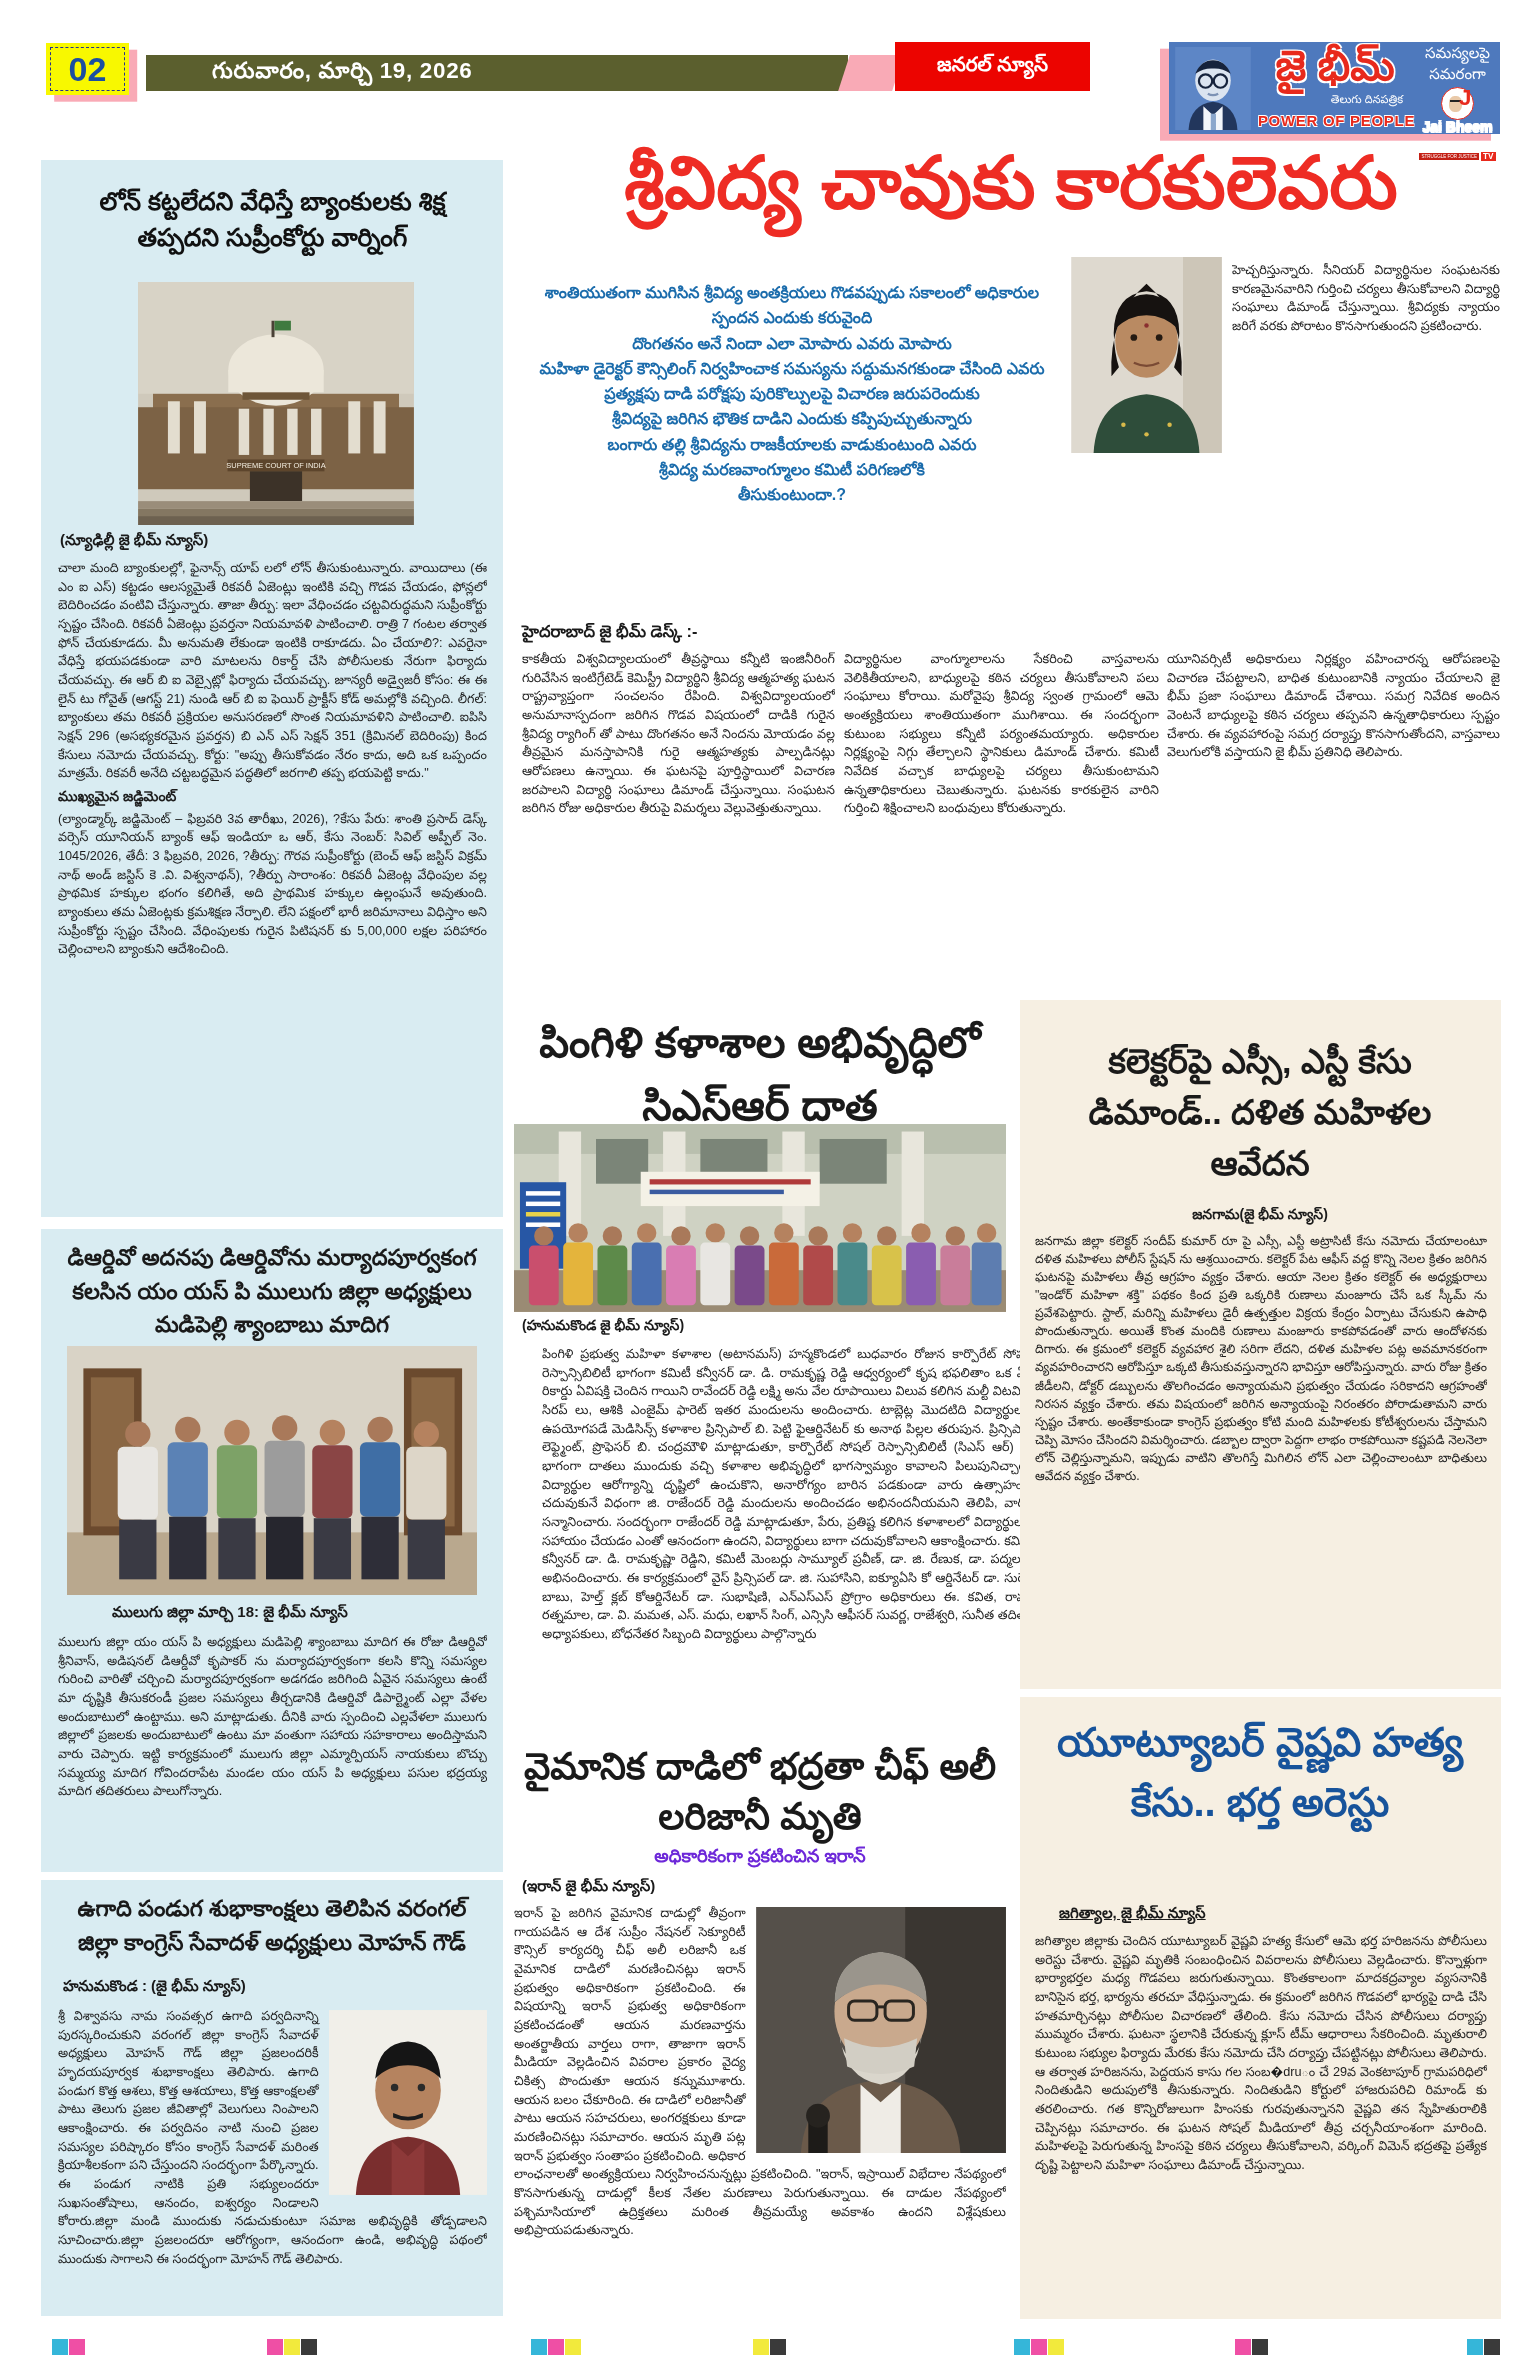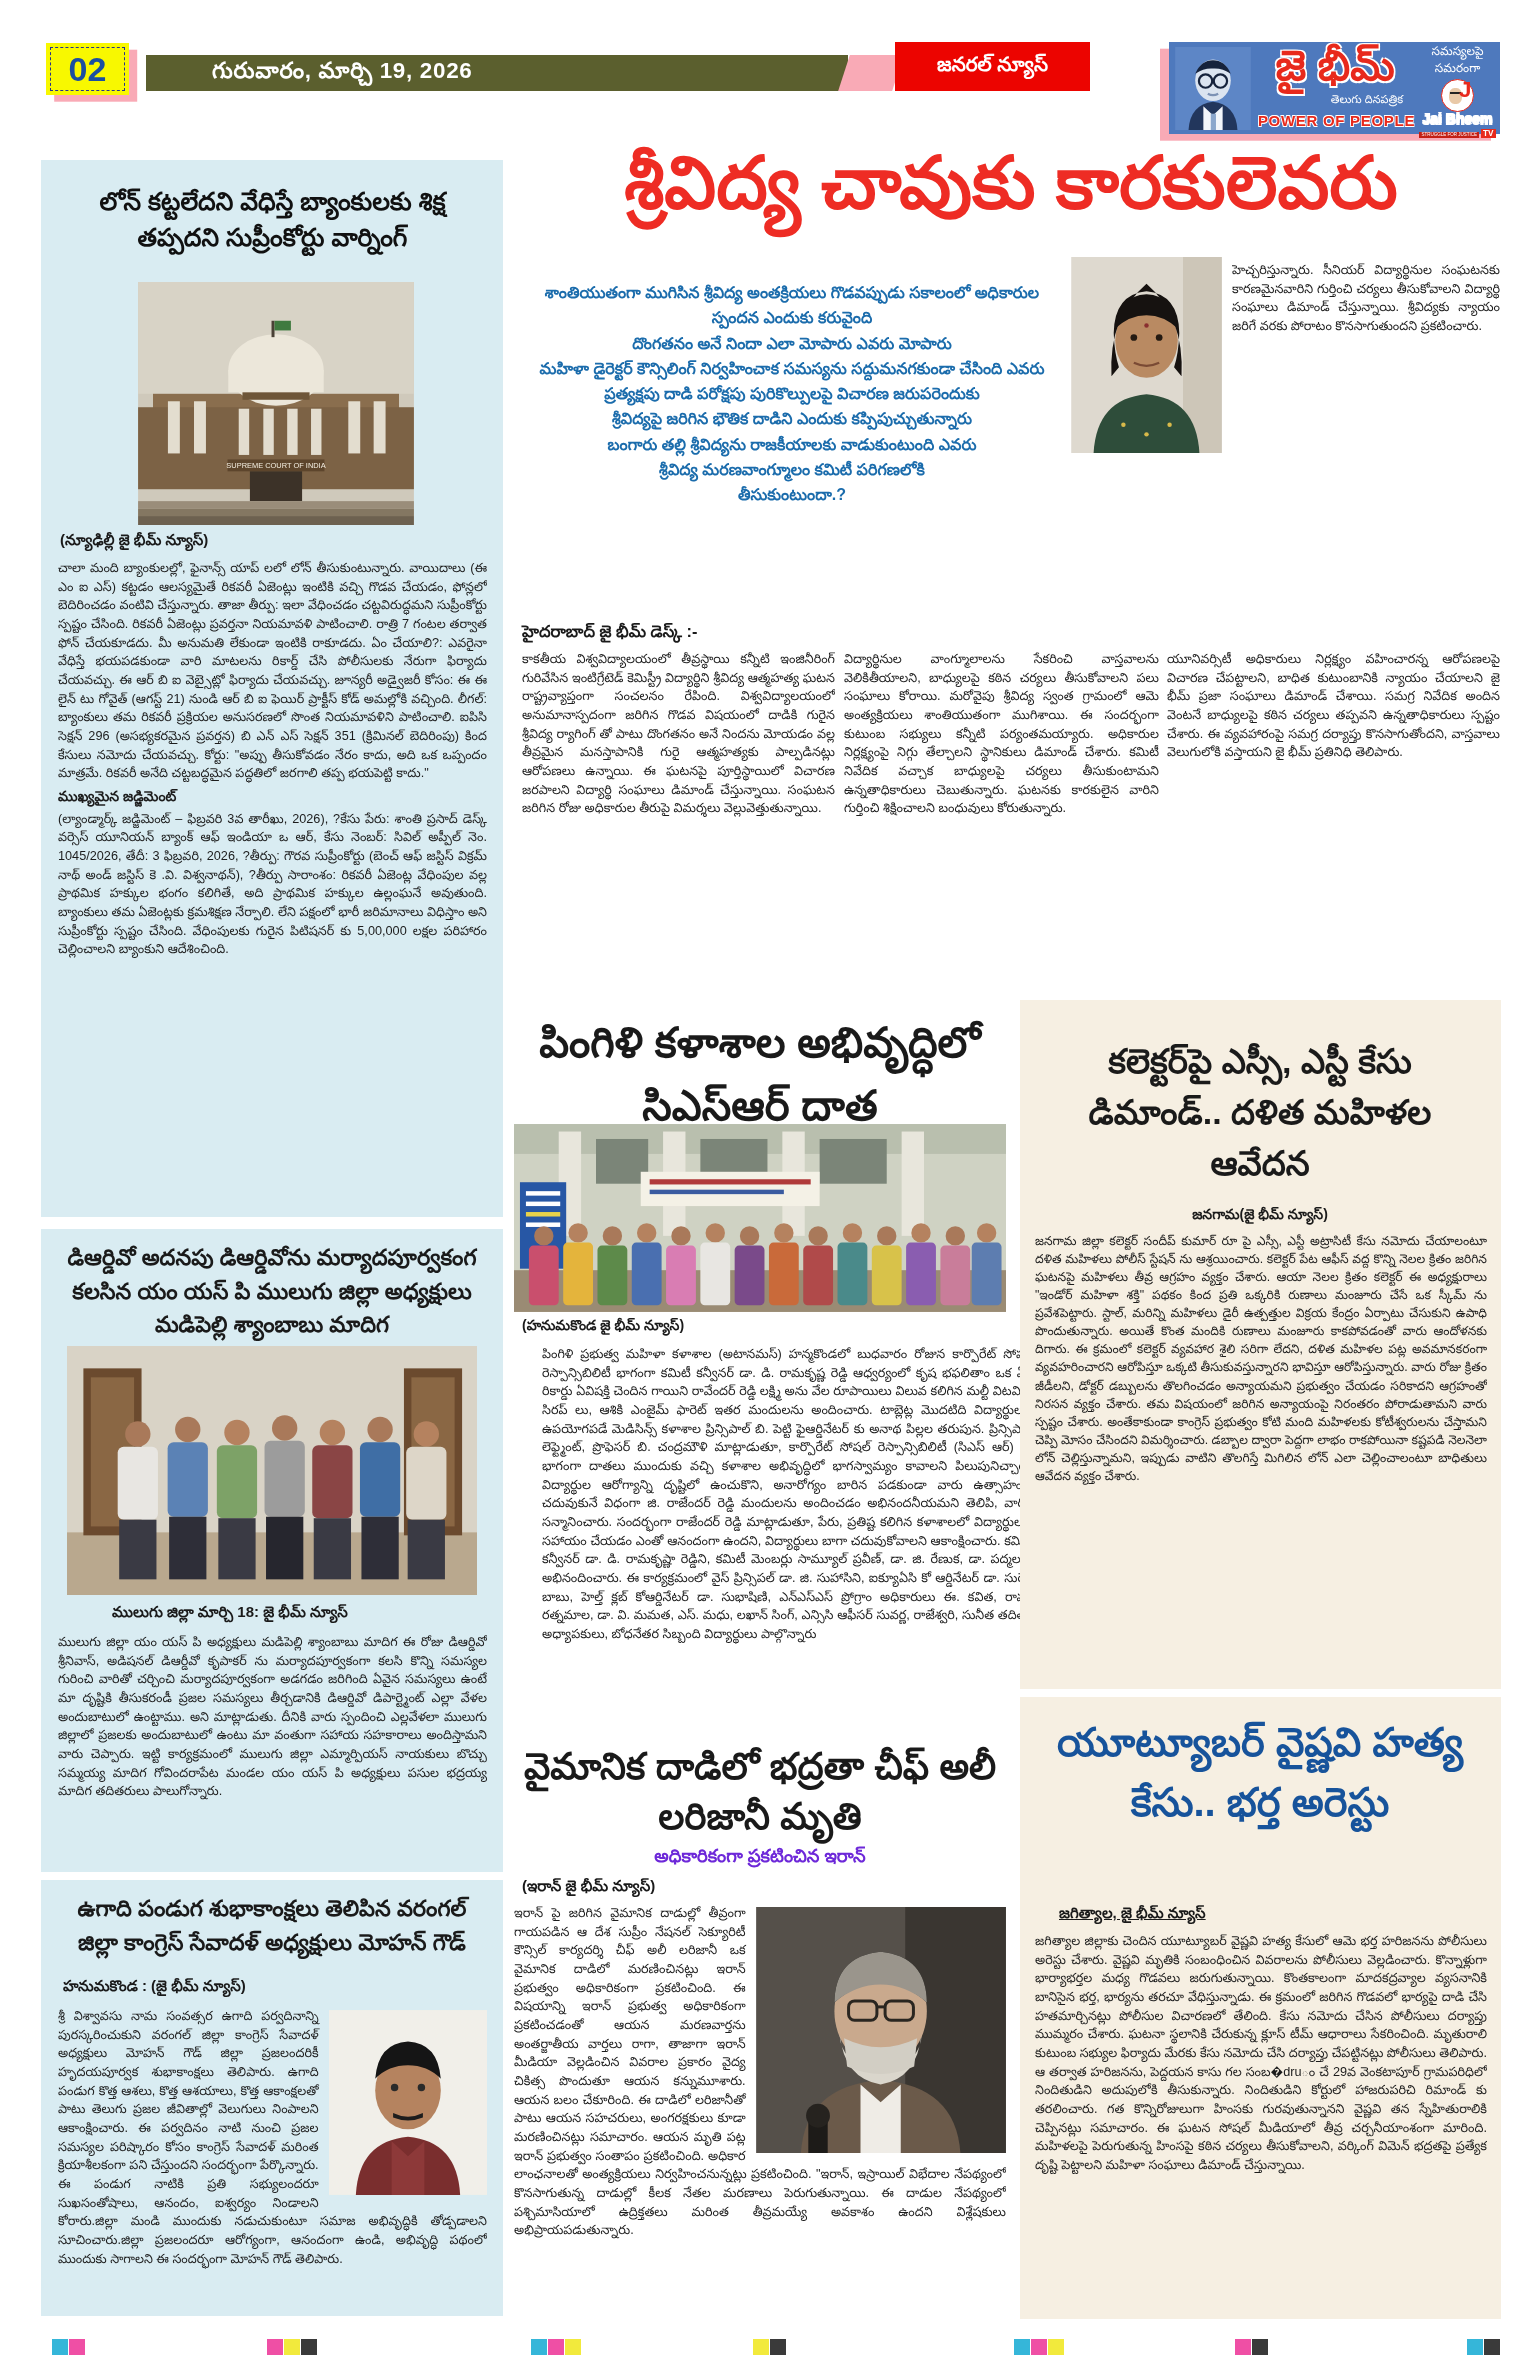--- a/index.html
+++ b/index.html
@@ -26,29 +26,29 @@
   #masthead { left:1169px; top:42px; width:331px; height:92px; background:#4e79bd;
               box-shadow:-9px 6.7px 0 #f9aab6; }
   #mh-title { position:absolute; left:86px; top:1.5px; width:160px; font-size:42px; font-weight:bold;
               color:#e8291c; text-align:center; line-height:1.05;
               text-shadow:-1.5px -1.5px 0 #fff, 1.5px -1.5px 0 #fff, -1.5px 1.5px 0 #fff, 1.5px 1.5px 0 #fff; }
   #mh-sub { position:absolute; left:142px; top:51px; width:112px; font-size:11.2px; color:#fff; text-align:center; }
   #mh-power { position:absolute; left:82px; top:70px; width:171px; text-align:center; font-size:15px; font-weight:bold;
               color:#e8291c; letter-spacing:0.7px;
               text-shadow:-0.7px -0.7px 0 #fff, 0.7px -0.7px 0 #fff, -0.7px 0.7px 0 #fff, 0.7px 0.7px 0 #fff; }
   #mh-right { position:absolute; right:3px; top:1.5px; width:79px; height:89px; text-align:center; }
-  #mh-tagline-top { font-size:12px; color:#fff; }
+  #mh-tagline-top { font-size:15px; color:#fff; }
   #mh-circle { position:relative; width:33px; height:33px; margin:1.5px auto 0; background:#fff; border-radius:50%;
                border:1.5px solid #e8291c; }
   #mh-circle .j { position:absolute; right:1.5px; top:-3px; font-size:22.4px; font-weight:bold; color:#e8291c; }
   #mh-circle .face { position:absolute; left:6.7px; top:7.5px; width:13.4px; height:16.4px; background:#e9c9a8; border-radius:40%; }
   #mh-circle .spec { position:absolute; left:8.2px; top:12px; width:10.4px; height:3px; border-top:2.2px solid #222; }
   #mh-tv-title { font-size:14px; font-weight:bold; color:#ffffff; line-height:1;
                  text-shadow:-0.7px -0.7px 0 #fff, 0.7px -0.7px 0 #fff, -0.7px 0.7px 0 #fff, 0.7px 0.7px 0 #fff; }
-  #mh-tv-row { display:flex; justify-content:center; align-items:flex-end; gap:1.5px; margin-top:3px; }
+  #mh-tv-row { display:flex; justify-content:center; align-items:center; gap:1.5px; margin-top:18px; }
   #mh-tv-caption { background:#c41f14; color:#fff; font-size:4.5px; padding:0.7px 2.2px; }
   #mh-tv-badge { background:#e8291c; color:#fff; font-size:8.2px; font-weight:bold; padding:0 2.2px; }
   #mh-tagline-bottom { font-size:9px; color:#fff; margin-top:2.2px; }
 
   
   #lead-headline { left:522px; top:143px; width:978px; text-align:center; font-size:73px; font-weight:bold;
                    color:#ee2c24; line-height:1.1; white-space:nowrap; }
 
   
   .bluebox { background:#d9ecf2; }

